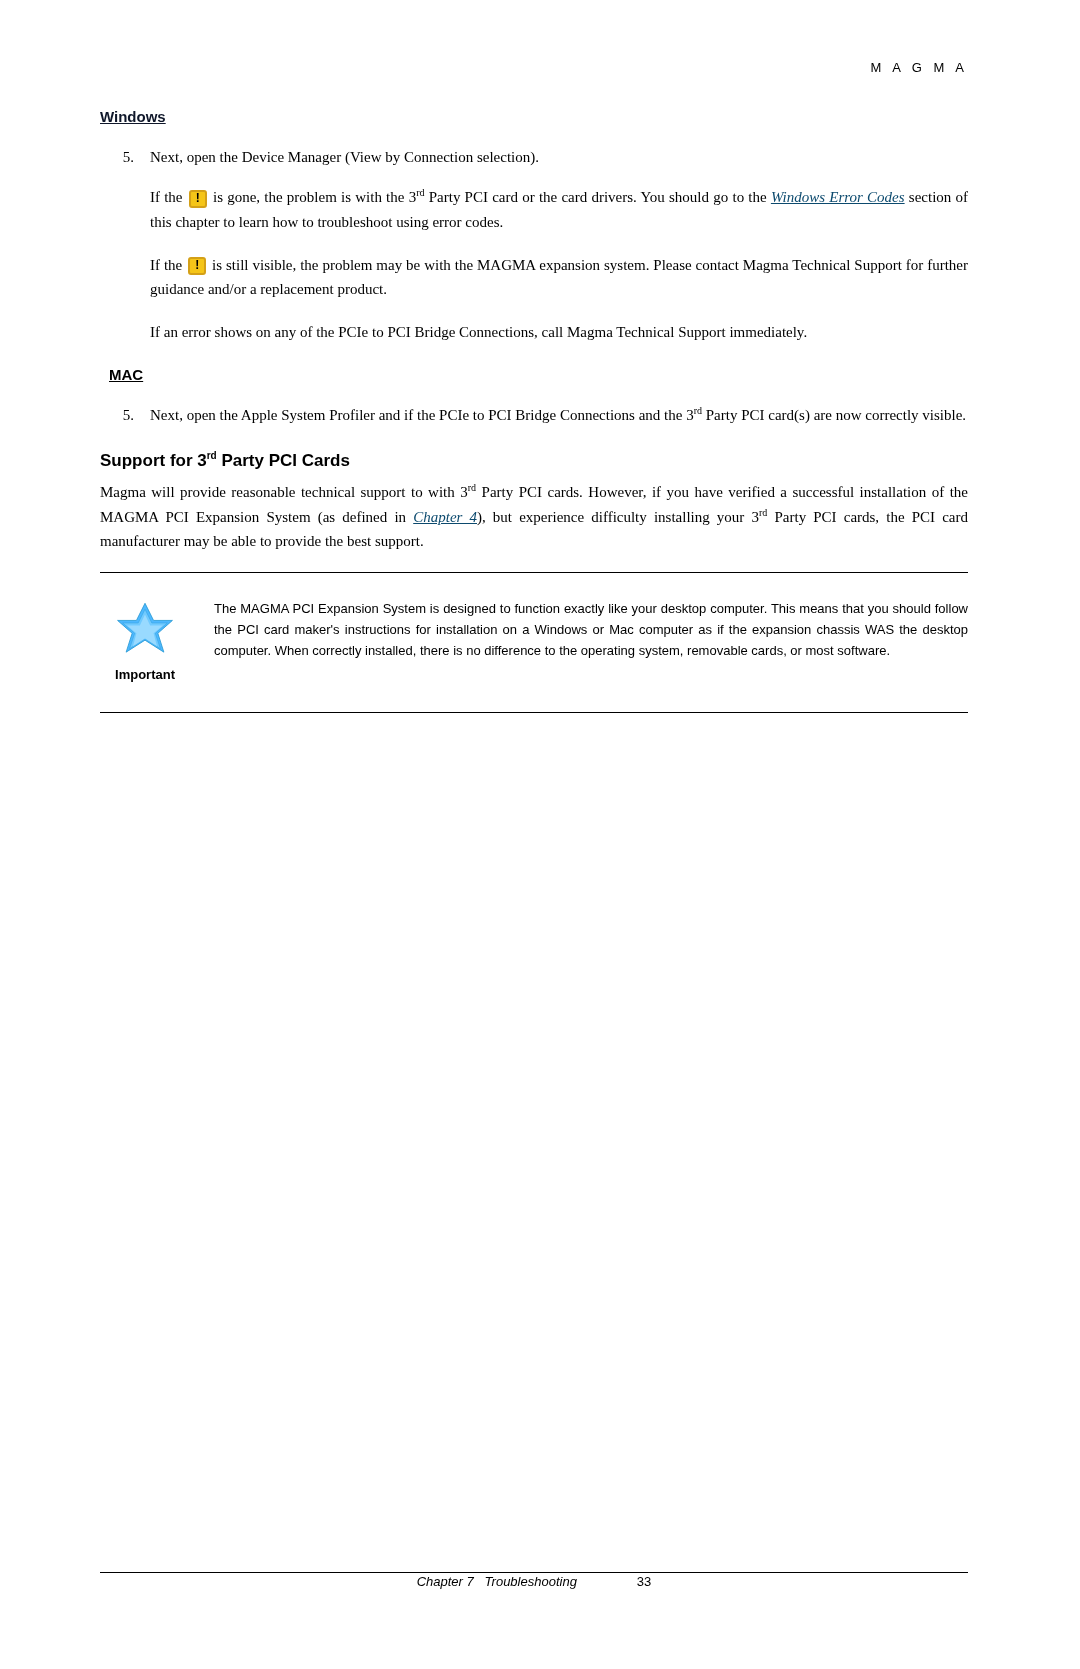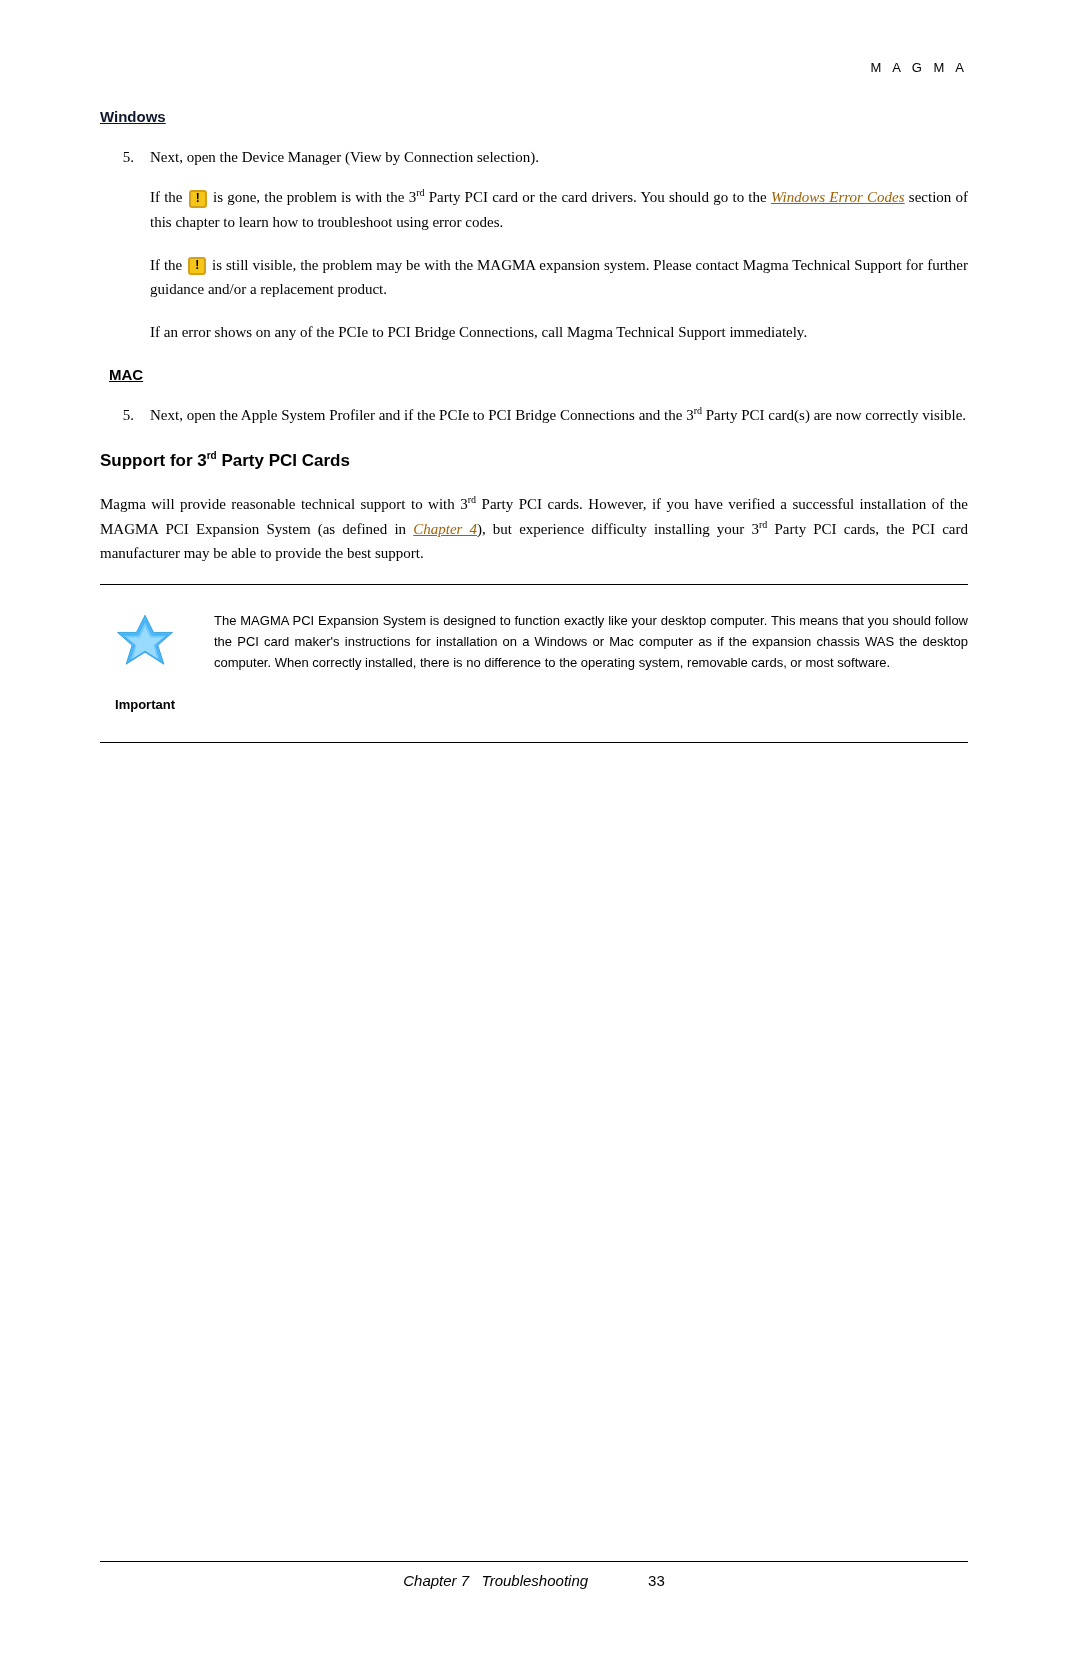--- a/index.html
+++ b/index.html
@@ -71,21 +71,21 @@
     }
 
     .paragraph {
       margin-bottom: 18px;
       font-size: 15px;
       line-height: 1.65;
       text-align: justify;
     }
 
     .link {
-      color: #a16207;
+      color: #0c4a6e;
       text-decoration: underline;
       font-style: italic;
     }
 
     .warning-icon {
       display: inline-block;
       width: 18px;
       height: 18px;
       background: #f5c518;
       border: 2px solid #d4a017;
@@ -118,21 +118,21 @@
       font-weight: bold;
       text-decoration: underline;
       margin-bottom: 16px;
       margin-left: 9px;
     }
 
     .section-heading {
       font-family: Arial, sans-serif;
       font-size: 17px;
       font-weight: bold;
-      margin-bottom: 18px;
+      margin-bottom: 6px;
       margin-top: 10px;
     }
 
     sup {
       font-size: 10px;
       vertical-align: super;
     }
 
     .divider {
       border: none;
@@ -145,21 +145,21 @@
       align-items: flex-start;
       padding: 16px 0;
       gap: 24px;
     }
 
     .important-icon {
       min-width: 90px;
       display: flex;
       flex-direction: column;
       align-items: center;
-      gap: 24px;
+      gap: 6px;
     }
 
     .star-icon {
       width: 72px;
       height: 60px;
     }
 
     .important-label {
       font-family: Arial, sans-serif;
       font-size: 13px;
@@ -170,27 +170,27 @@
     .important-text {
       font-family: Arial, sans-serif;
       font-size: 13px;
       line-height: 1.6;
       flex: 1;
     }
 
     .footer {
       border-top: 1.5px solid #000;
       margin-top: auto;
-      padding-top: 10px;
+      padding-top: 1px;
       display: flex;
       justify-content: center;
       align-items: center;
       gap: 60px;
       font-family: Arial, sans-serif;
-      font-size: 15px;
+      font-size: 13px;
       color: #000;
       font-style: italic;
     }
 
     .footer-chapter {
       font-style: italic;
     }
 
     .footer-page {
       font-style: normal;

